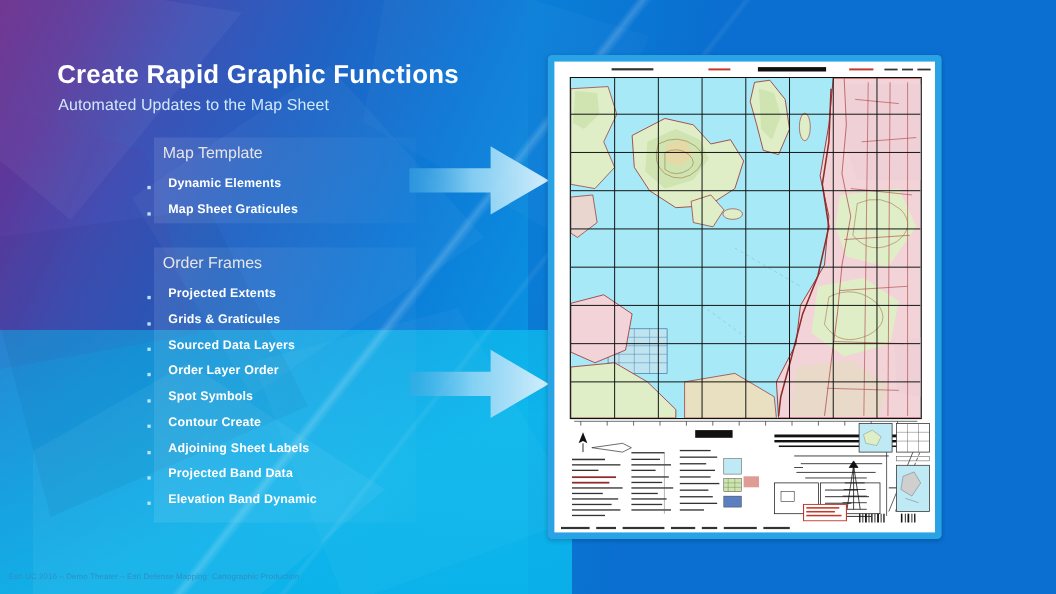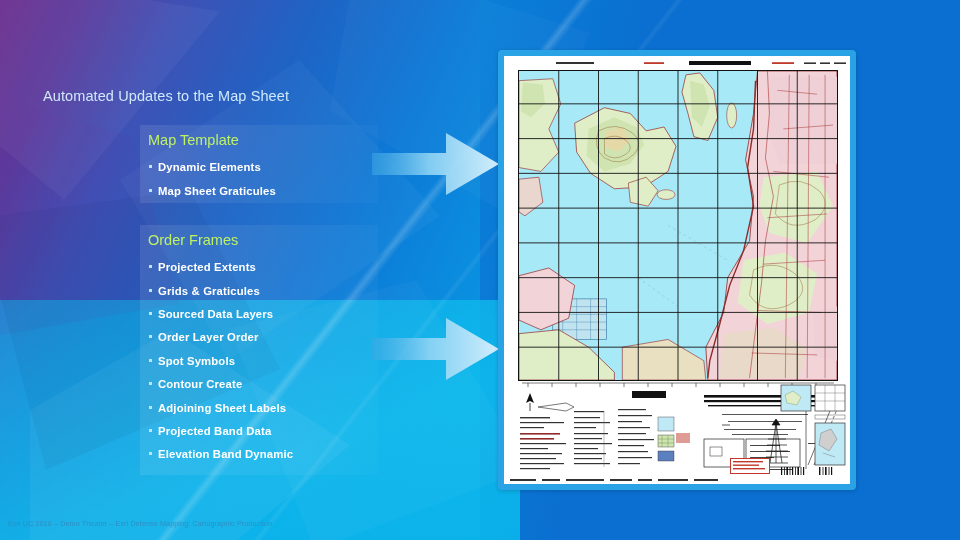--- a/index.html
+++ b/index.html
@@ -83,52 +83,52 @@
   .title {
     position: absolute;
     left: 52px; top: 54px;
     font-size: 23.5px;
     font-weight: bold;
     color: #ffffff;
     letter-spacing: 0.2px;
   }
   .subtitle {
     position: absolute;
-    left: 43px; top: 88px;
+    left: 53px; top: 88px;
     font-size: 14.5px;
     color: #cfe9fb;
     letter-spacing: 0.1px;
   }
 
   
   .box {
     position: absolute;
     left: 140px;
     width: 238px;
     background: linear-gradient(100deg, rgba(255,255,255,0.10) 0%, rgba(255,255,255,0.055) 55%, rgba(255,255,255,0.02) 100%);
   }
   #box-template { top: 125px; height: 78px; }
   #box-frames   { top: 225px; height: 250px; }
 
   .group-title {
     position: absolute;
     left: 148px;
     font-size: 14.5px;
-    color: #bef264;
+    color: #e5e5e5;
     font-weight: normal;
   }
   #title-template { top: 132px; }
   #title-frames   { top: 232px; }
 
   .bullet-row {
     position: absolute;
-    left: 149px;
+    left: 134px;
     display: flex;
-    align-items: center;
-    gap: 6px;
+    align-items: flex-end;
+    gap: 16px;
     white-space: nowrap;
   }
   .bullet-dot {
     width: 3px; height: 3px;
     background: #bfe3f7;
     display: inline-block;
     margin-bottom: 1px;
     flex: 0 0 auto;
   }
   .bullet-text {
@@ -202,20 +202,21 @@
   <div class="facet f7"></div>
   <div class="facet f1"></div>
   <div class="facet f2"></div>
   <div class="facet f6"></div>
   <div class="facet f3"></div>
   <div class="facet f4"></div>
   <div class="facet f5"></div>
   <div class="streak"></div>
   <div class="streak2"></div>
 
+  <div class="title">Create Rapid Graphic Functions</div>
   <div class="subtitle">Automated Updates to the Map Sheet</div>
 
   <div class="box" id="box-template"></div>
   <div class="box" id="box-frames"></div>
 
   <div class="group-title" id="title-template">Map Template</div>
   <div class="group-title" id="title-frames">Order Frames</div>
 
   <div class="bullet-row" style="top:161px">
     <span class="bullet-dot"></span>

